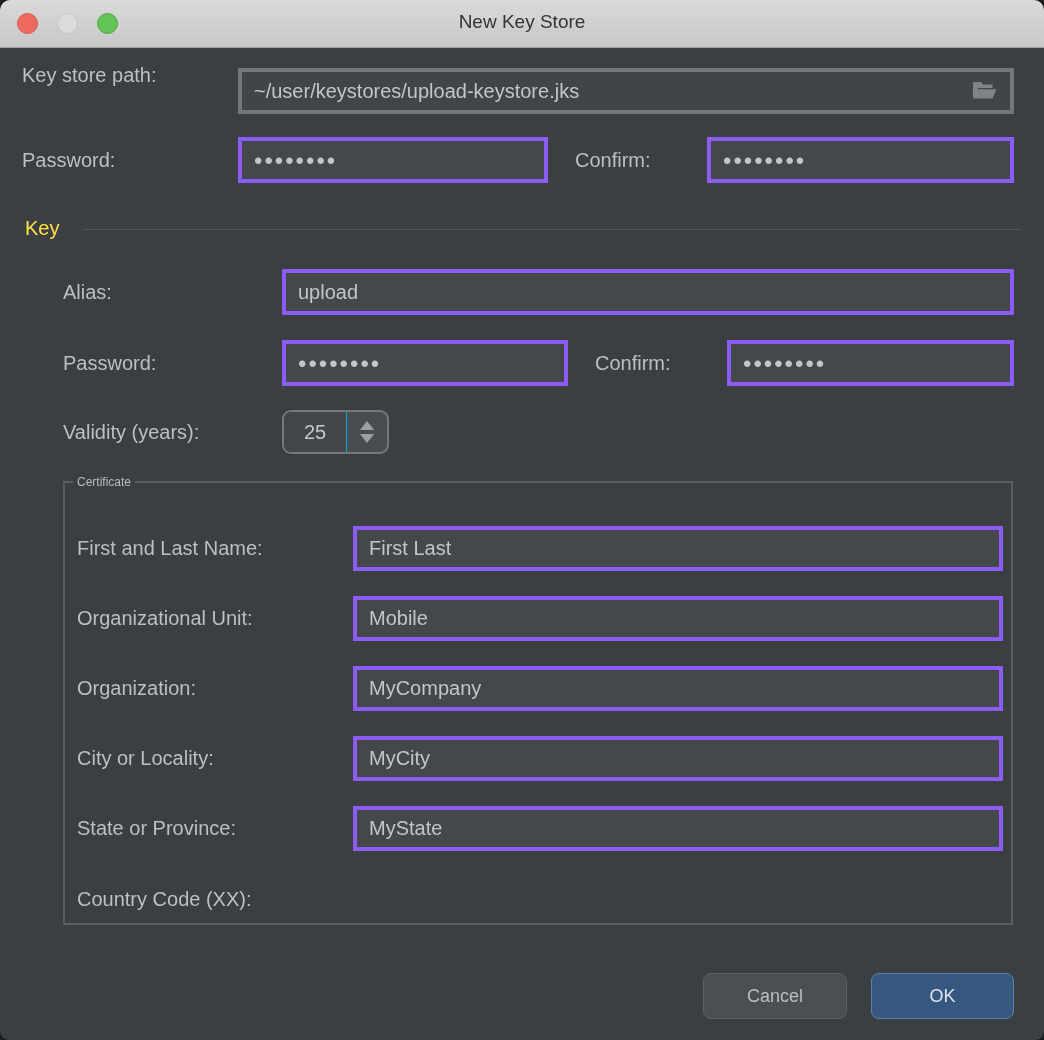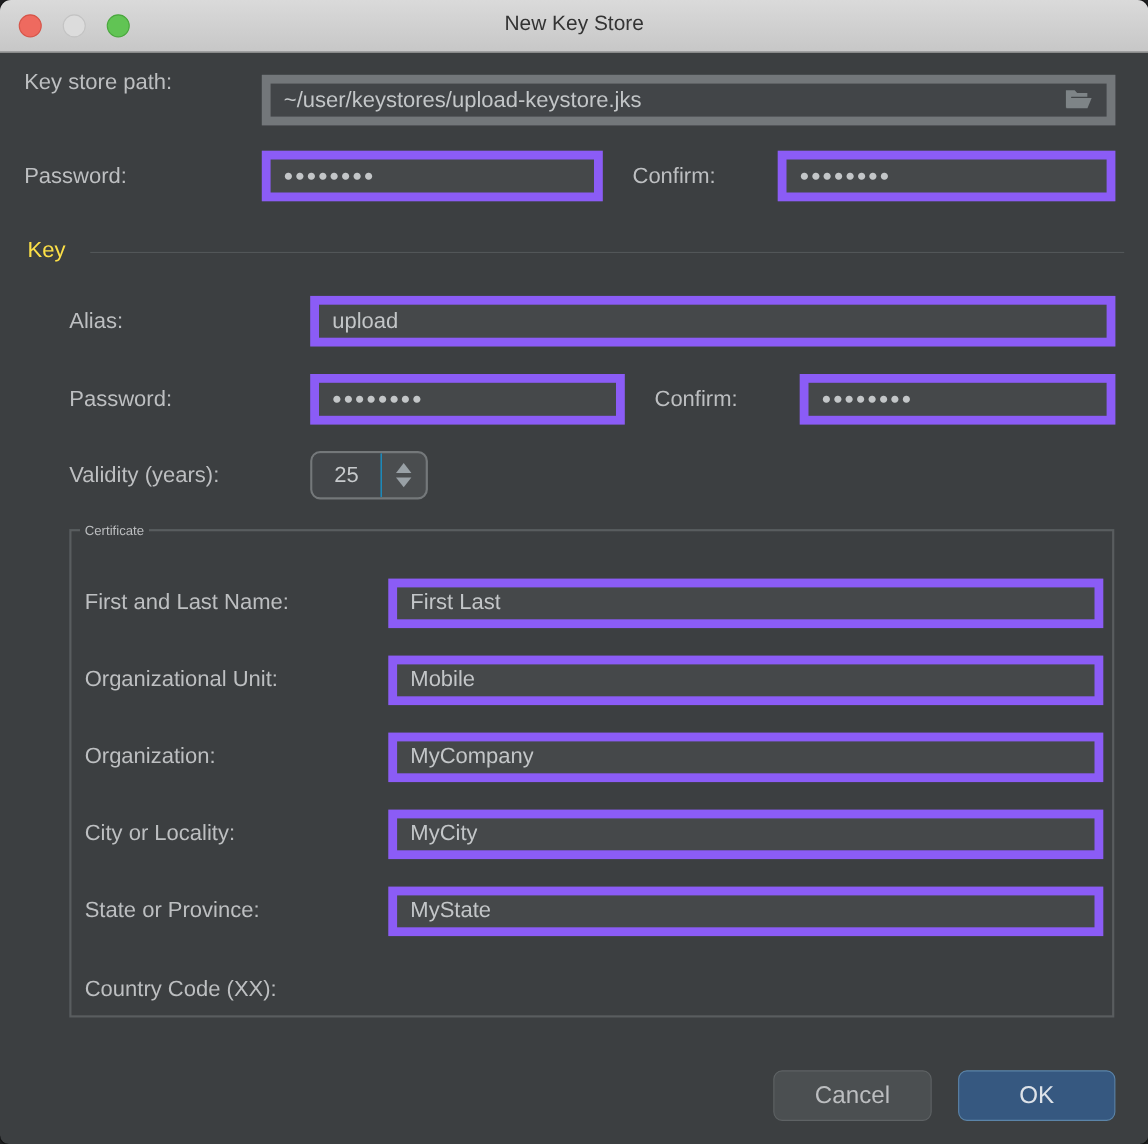--- a/index.html
+++ b/index.html
@@ -11,21 +11,21 @@
     background:linear-gradient(#dadada,#c7c7c7);border-bottom:1px solid #9e9e9e;box-sizing:border-box;}
   .titlebar .title{position:absolute;left:0;right:0;top:0;height:44px;line-height:44px;text-align:center;
     color:#343434;font-size:19px;font-weight:500;}
   .tl{position:absolute;top:13px;width:21px;height:21px;border-radius:50%;box-sizing:border-box;}
   .tl.red{left:17px;background:#ee6a5f;border:1px solid #d65549;}
   .tl.gray{left:57px;background:#dcdcdc;border:1px solid #c3c3c3;}
   .tl.green{left:97px;background:#61c454;border:1px solid #4aa73e;}
 
   
   .lbl{position:absolute;color:#bdbfc1;font-size:20px;}
-  .field{position:absolute;box-sizing:border-box;background:#45484a;border:8px solid #8b5cf6;
+  .field{position:absolute;box-sizing:border-box;background:#45484a;border:4px solid #8b5cf6;
     color:#c3c6c8;font-size:20px;display:flex;align-items:center;padding:0 12px;}
   .field .val{white-space:nowrap;overflow:hidden;}
   .field .dots{font-size:24px;letter-spacing:2px;line-height:1;transform:translateY(1px);}
   .field.path{border-color:#73777a;background:#424548;}
   .field.focused{border:3px solid #4e749c;box-shadow:0 0 0 1px #35506e inset;}
 
   
   .browse{margin-left:auto;width:28px;height:24px;display:flex;align-items:center;justify-content:center;cursor:pointer;}
 
   
@@ -43,21 +43,21 @@
 
   
   .groupbox{position:absolute;left:63px;top:475px;width:950px;height:450px;box-sizing:border-box;
     border:2px solid #595d5f;background:transparent;margin:0;padding:0;}
   .groupbox legend{margin-left:8px;padding:0 4px;color:#bbbdbf;font-size:12px;}
   .groupbox .lbl{left:12px;}
   .groupbox .field{left:288px;width:650px;height:45px;}
 
   
   .btn{position:absolute;top:973px;height:46px;box-sizing:border-box;border-radius:8px;
-    font-size:22px;display:flex;align-items:center;justify-content:center;cursor:pointer;}
+    font-size:18px;display:flex;align-items:center;justify-content:center;cursor:pointer;}
   .btn.cancel{left:703px;width:144px;background:#4b4f51;border:1.5px solid #5e6264;color:#bcbec0;}
   .btn.ok{left:871px;width:143px;background:#365880;border:1.5px solid #5b84a8;color:#dde2e8;}
 </style>
 </head>
 <body>
 
 <div class="window">
 
   <div class="titlebar">
     <div class="tl red"></div>

